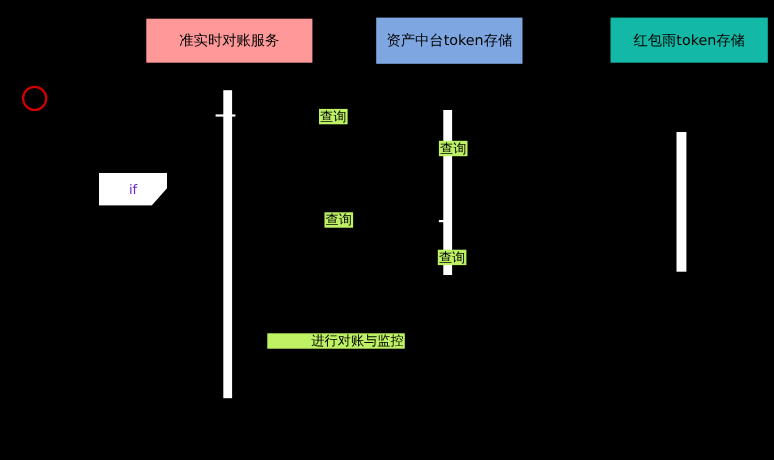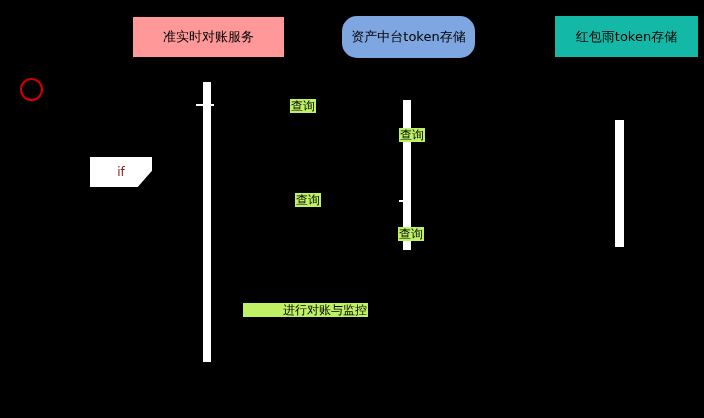--- a/index.html
+++ b/index.html
@@ -10,30 +10,30 @@
     overflow:hidden;
     font-family:"DejaVu Sans","Liberation Sans",sans-serif;
   }
   .participant{
     position:absolute;
     display:flex;align-items:center;justify-content:center;
     color:#000;font-size:13px;font-weight:400;
     white-space:nowrap;
   }
   .p1{left:133px;top:17px;width:151px;height:40px;}
-  .p2{left:342px;top:16px;width:133px;height:42px;border-radius:15px;}
+  .p2{left:342px;top:16px;width:133px;height:42px;}
   .p3{left:555px;top:16px;width:143px;height:41px;}
   .actor-circle{
     position:absolute;left:20px;top:78px;
     width:19px;height:19px;border-radius:50%;
     border:2.5px solid #d40000;background:transparent;
   }
   .if-label{
     position:absolute;left:90px;top:157px;width:62px;height:30px;
-    background:#fff;color:#7f1d1d;
+    background:#fff;color:#6d28d9;
     display:flex;align-items:center;justify-content:center;
     font-size:12px;
     clip-path:polygon(0 0,100% 0,100% 46%,77% 100%,0 100%);
   }
   .bar{position:absolute;background:#fff;}
   .bar1{left:203px;top:82px;width:8px;height:280px;}
   .bar2{left:403px;top:100px;width:8px;height:150px;}
   .bar3{left:615px;top:120px;width:9px;height:127px;}
   .tick{position:absolute;background:#fff;height:2px;}
   .tick1{left:196px;top:104px;width:18px;}

